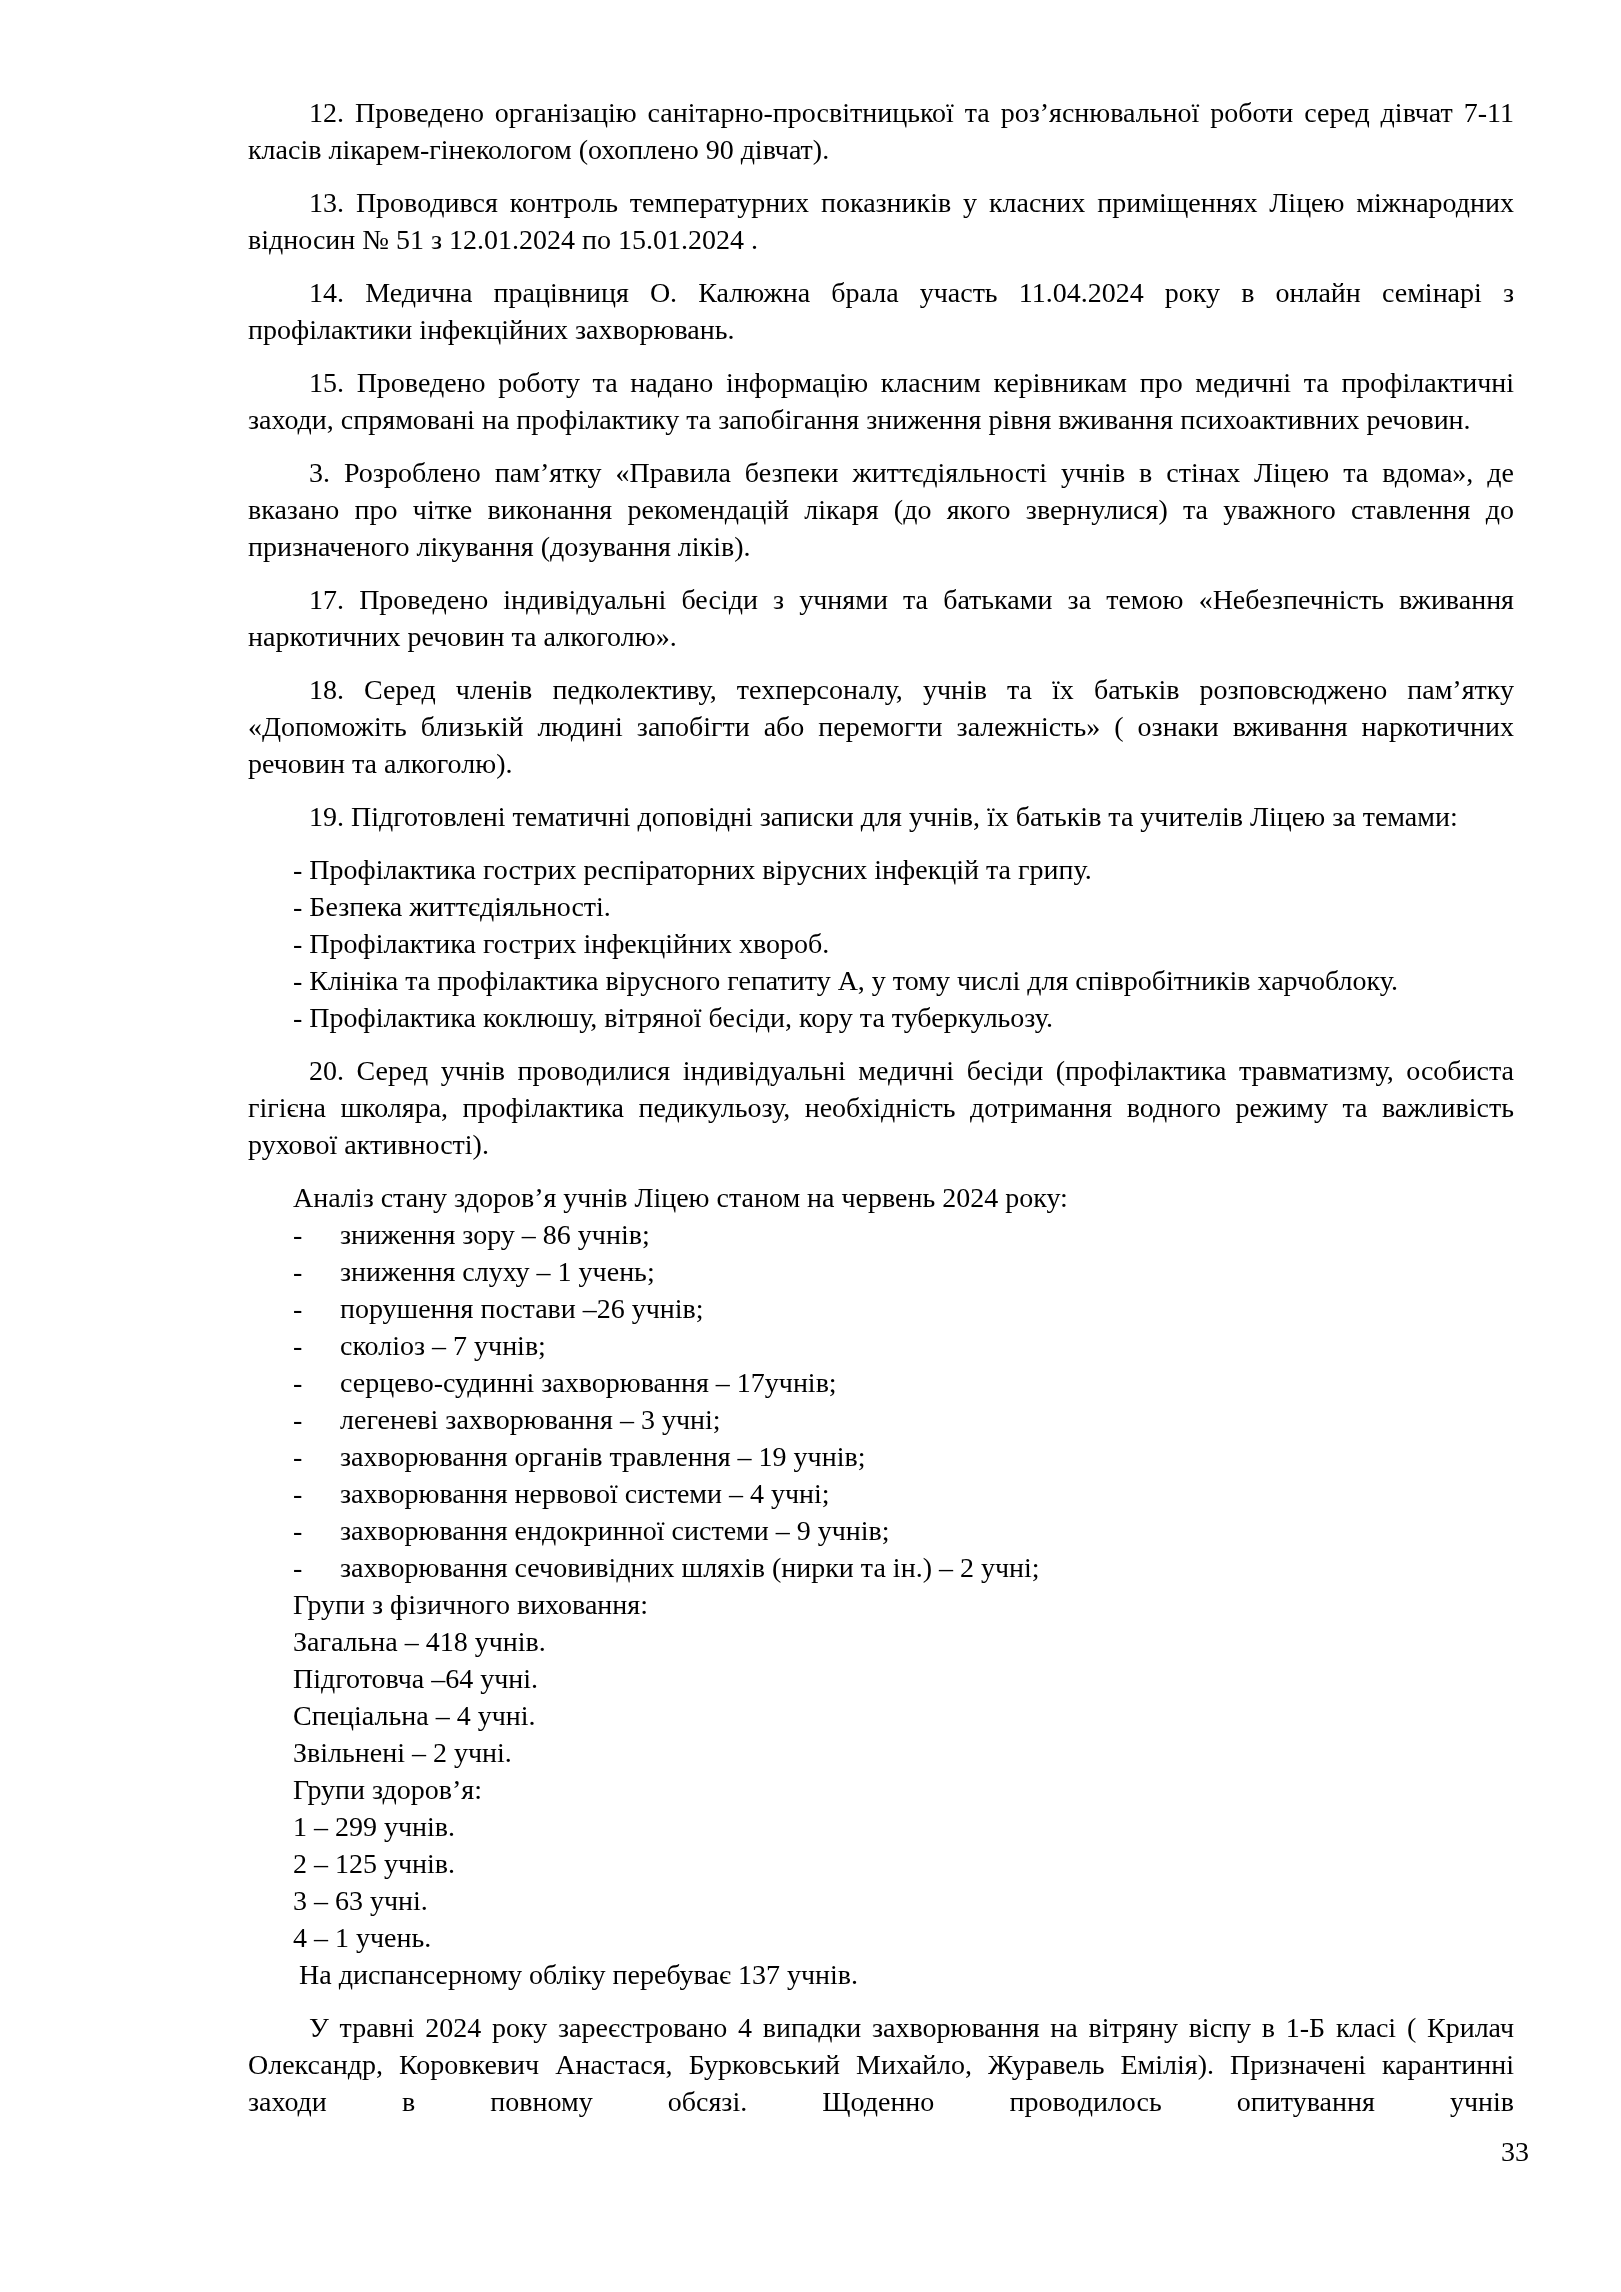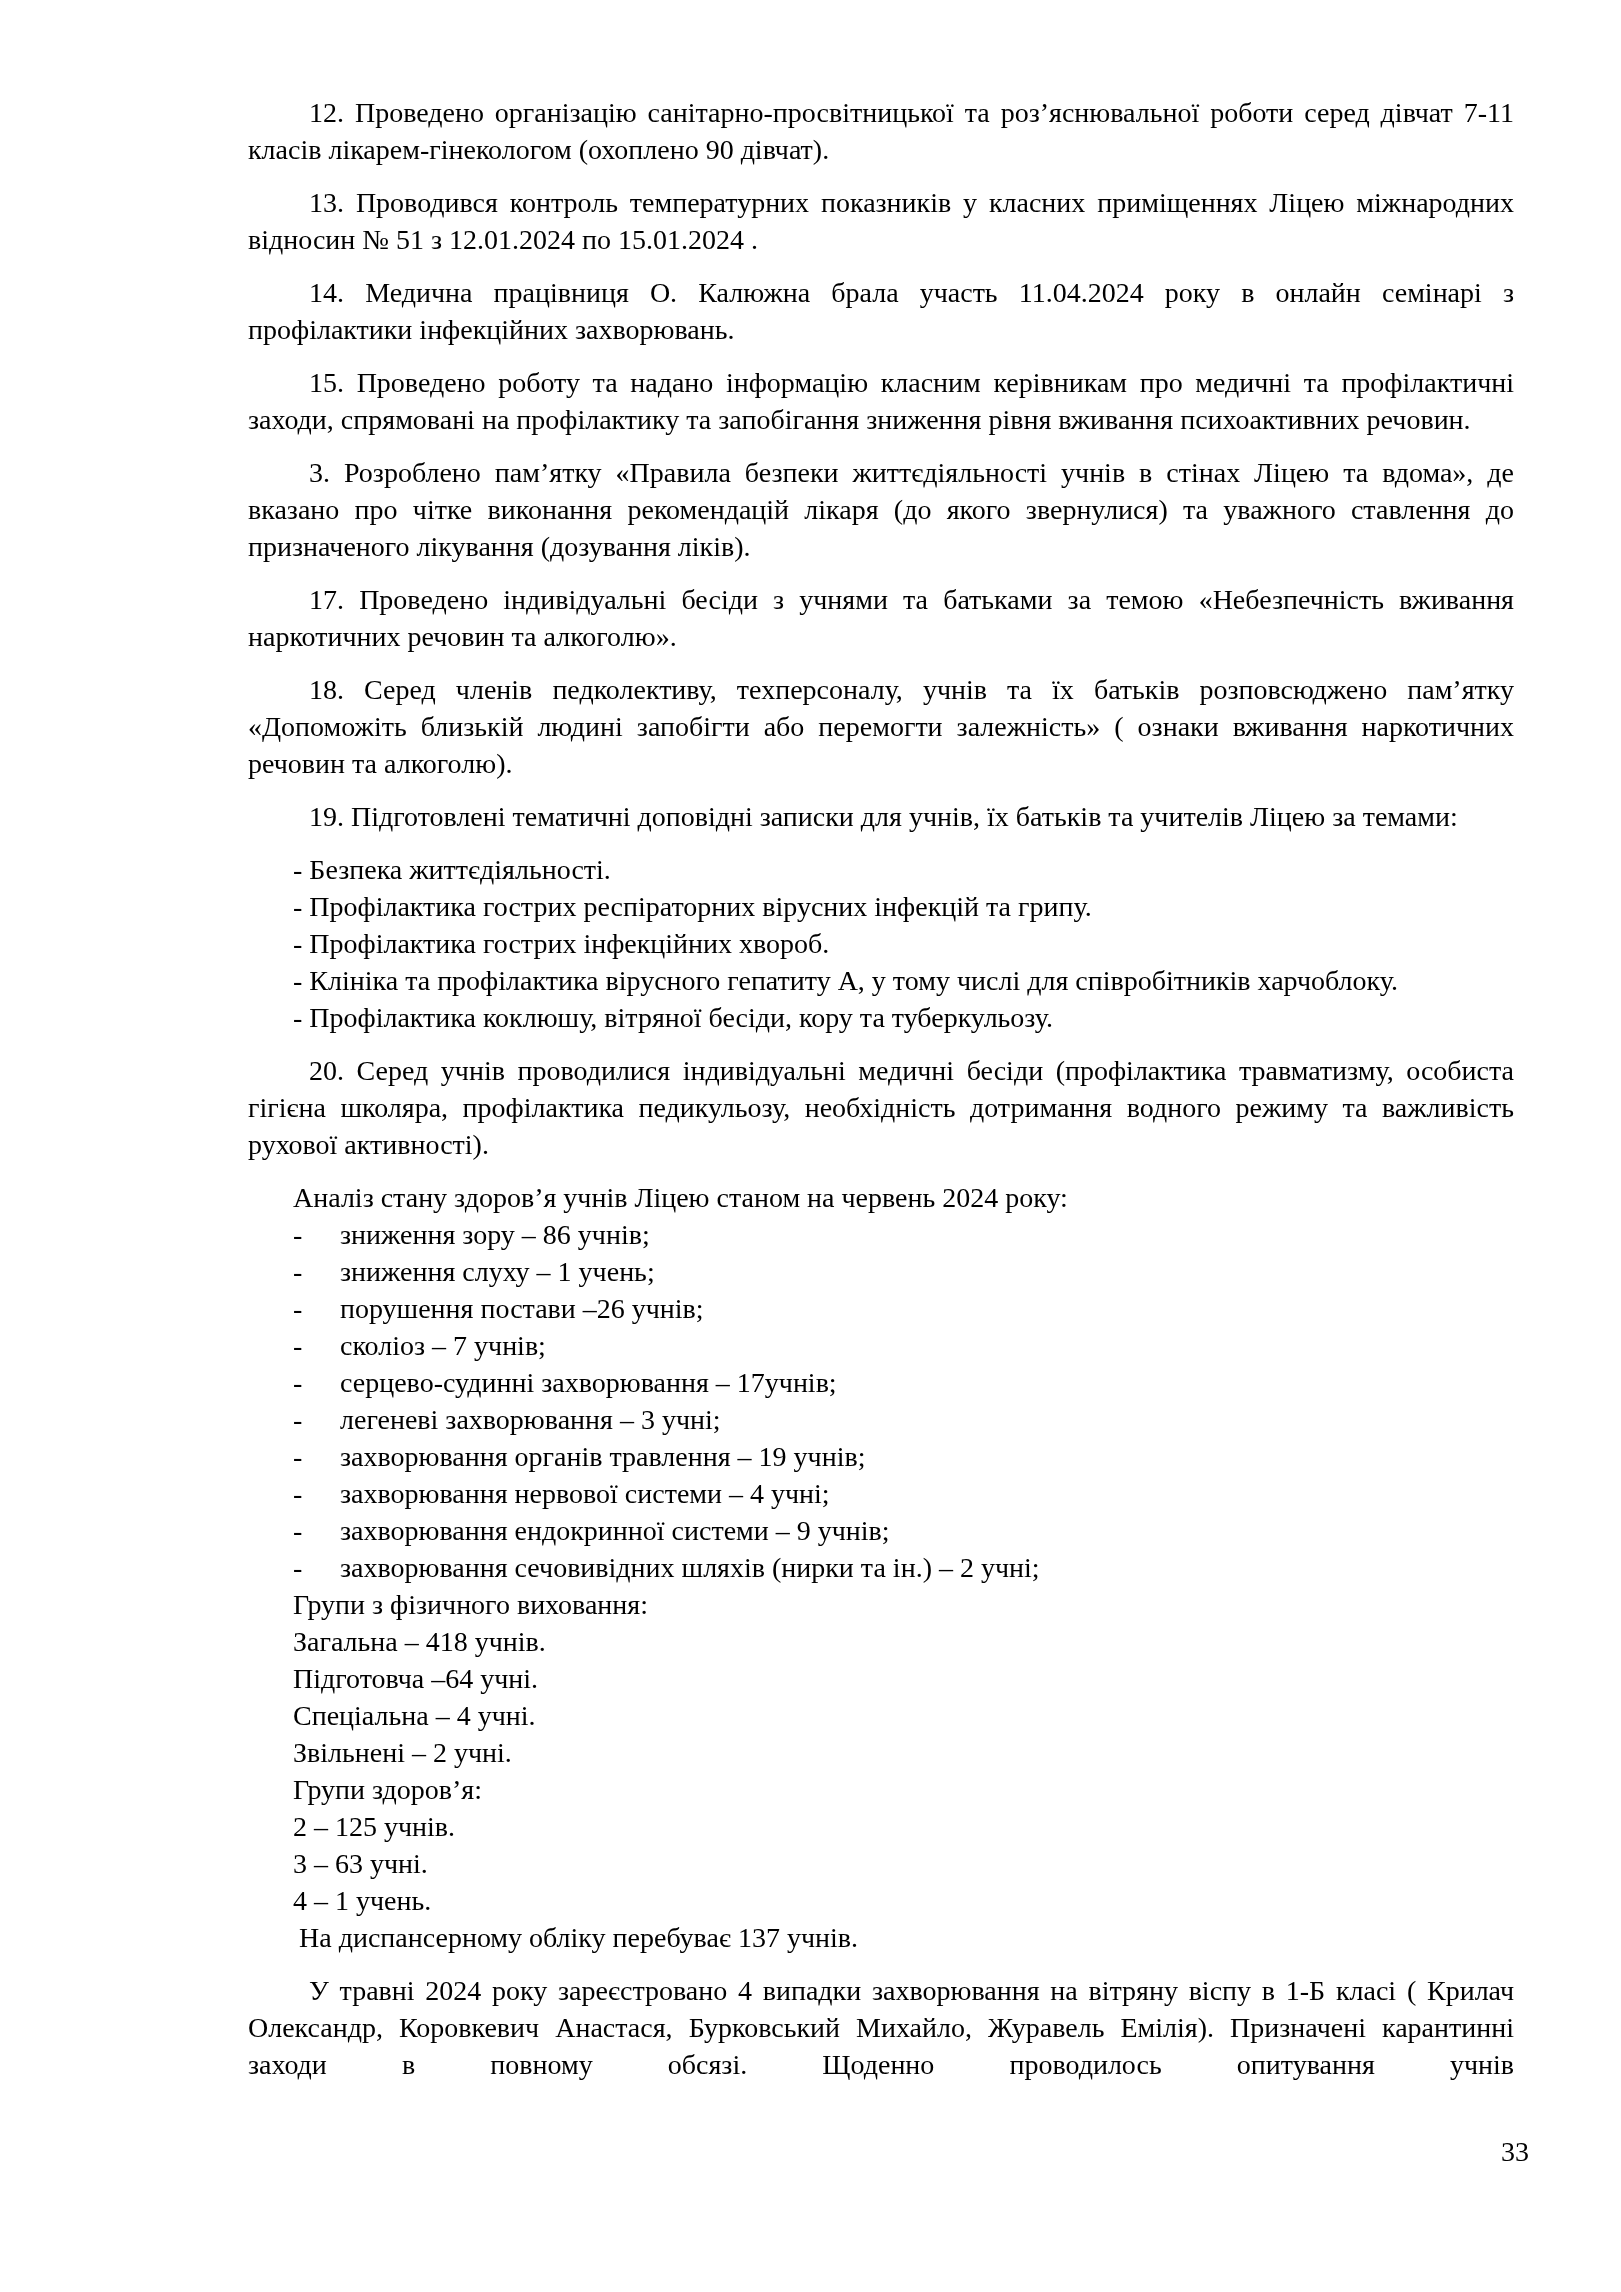--- a/index.html
+++ b/index.html
@@ -31,22 +31,22 @@
   <p class="p last-left"><span>12.</span> <span>Проведено організацію санітарно-просвітницької та роз’яснювальної роботи серед дівчат 7-11 класів лікарем-гінекологом (охоплено 90 дівчат).</span></p>
   <p class="p last-left"><span>13.</span> <span>Проводився контроль температурних показників у класних приміщеннях Ліцею міжнародних відносин № 51 з 12.01.2024 по 15.01.2024 .</span></p>
   <p class="p last-left"><span>14.</span> <span>Медична працівниця О. Калюжна брала участь 11.04.2024 року в онлайн семінарі з профілактики інфекційних захворювань.</span></p>
   <p class="p last-left"><span>15.</span> <span>Проведено роботу та надано інформацію класним керівникам про медичні та профілактичні заходи, спрямовані на профілактику та запобігання зниження рівня вживання психоактивних речовин.</span></p>
   <p class="p last-left"><span>3.</span> <span>Розроблено пам’ятку «Правила безпеки життєдіяльності учнів в стінах Ліцею та вдома», де вказано про чітке виконання рекомендацій лікаря (до якого звернулися) та уважного ставлення до призначеного лікування (дозування ліків).</span></p>
   <p class="p last-left"><span>17.</span> <span>Проведено індивідуальні бесіди з учнями та батьками за темою «Небезпечність вживання наркотичних речовин та алкоголю».</span></p>
   <p class="p last-left"><span>18.</span> <span>Серед членів педколективу, техперсоналу, учнів та їх батьків розповсюджено пам’ятку «Допоможіть близькій людині запобігти або перемогти залежність» ( ознаки вживання наркотичних речовин та алкоголю).</span></p>
   <p class="p last-left"><span>19.</span> <span>Підготовлені тематичні доповідні записки для учнів, їх батьків та учителів Ліцею за темами:</span></p>
 
   <div>
+    <p class="dash"><span class="mark">-</span>  <span>Профілактика гострих респіраторних вірусних інфекцій та грипу.</span></p>
     <p class="dash"><span class="mark">-</span>  <span>Безпека життєдіяльності.</span></p>
-    <p class="dash"><span class="mark">-</span>  <span>Профілактика гострих респіраторних вірусних інфекцій та грипу.</span></p>
     <p class="dash"><span class="mark">-</span>  <span>Профілактика гострих інфекційних хвороб.</span></p>
     <p class="dash"><span class="mark">-</span> <span>Клініка та профілактика вірусного гепатиту А, у тому числі для співробітників харчоблоку.</span></p>
     <p class="dash"><span class="mark">-</span>  <span>Профілактика коклюшу, вітряної бесіди, кору та туберкульозу.</span></p>
   </div>
 
   <p class="p last-left"><span>20.</span> <span>Серед учнів проводилися індивідуальні медичні бесіди (профілактика травматизму, особиста гігієна школяра, профілактика педикульозу, необхідність дотримання водного режиму та  важливість рухової активності).</span></p>
 
   <p class="ind">Аналіз стану здоров’я учнів  Ліцею станом на червень 2024 року:</p>
 
   <div>
@@ -62,20 +62,21 @@
     <p class="hlist"><span class="mark">-</span><span class="txt">захворювання сечовивідних шляхів (нирки та ін.) – 2 учні;</span></p>
   </div>
 
   <p class="ind">Групи з фізичного виховання:</p>
   <p class="ind">Загальна – 418 учнів.</p>
   <p class="ind">Підготовча –64 учні.</p>
   <p class="ind">Спеціальна – 4 учні.</p>
   <p class="ind">Звільнені – 2 учні.</p>
 
   <p class="ind">Групи здоров’я:</p>
+  <p class="ind">1 – 299 учнів.</p>
   <p class="ind">2 – 125 учнів.</p>
   <p class="ind">3 – 63 учні.</p>
   <p class="ind">4 – 1 учень.</p>
 
   <p class="ind2">На диспансерному обліку перебуває 137 учнів.</p>
 
   <p class="p" style="text-align-last: justify;">У травні 2024 року зареєстровано 4 випадки захворювання на вітряну віспу в 1-Б класі ( Крилач Олександр, Коровкевич Анастася, Бурковський Михайло, Журавель Емілія). Призначені карантинні заходи в повному обсязі. Щоденно проводилось опитування учнів</p>
 </div>
 
 <div class="pagenum">33</div>

